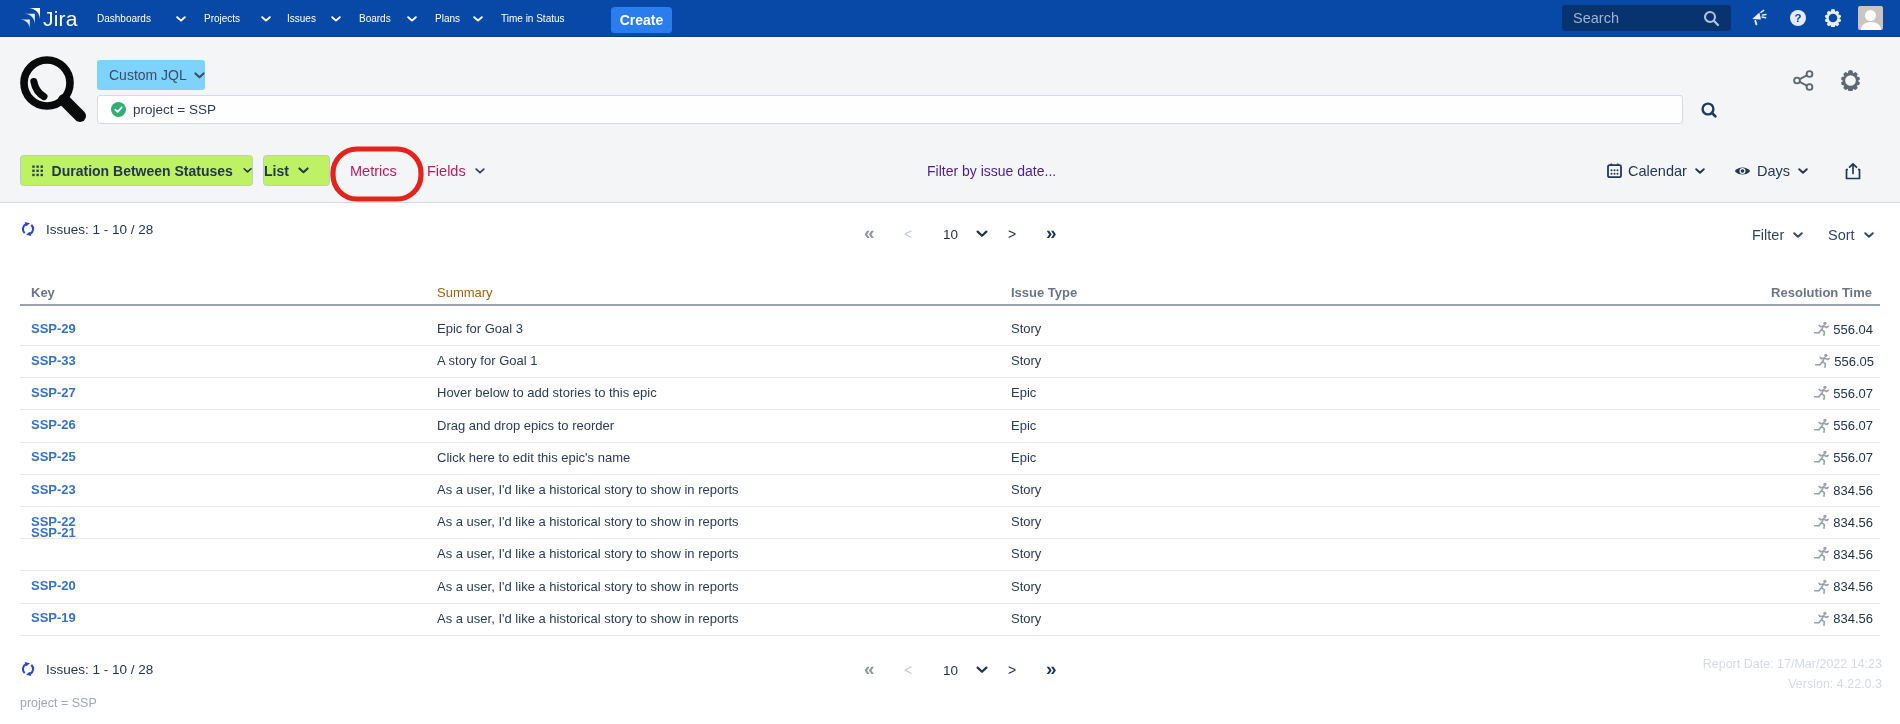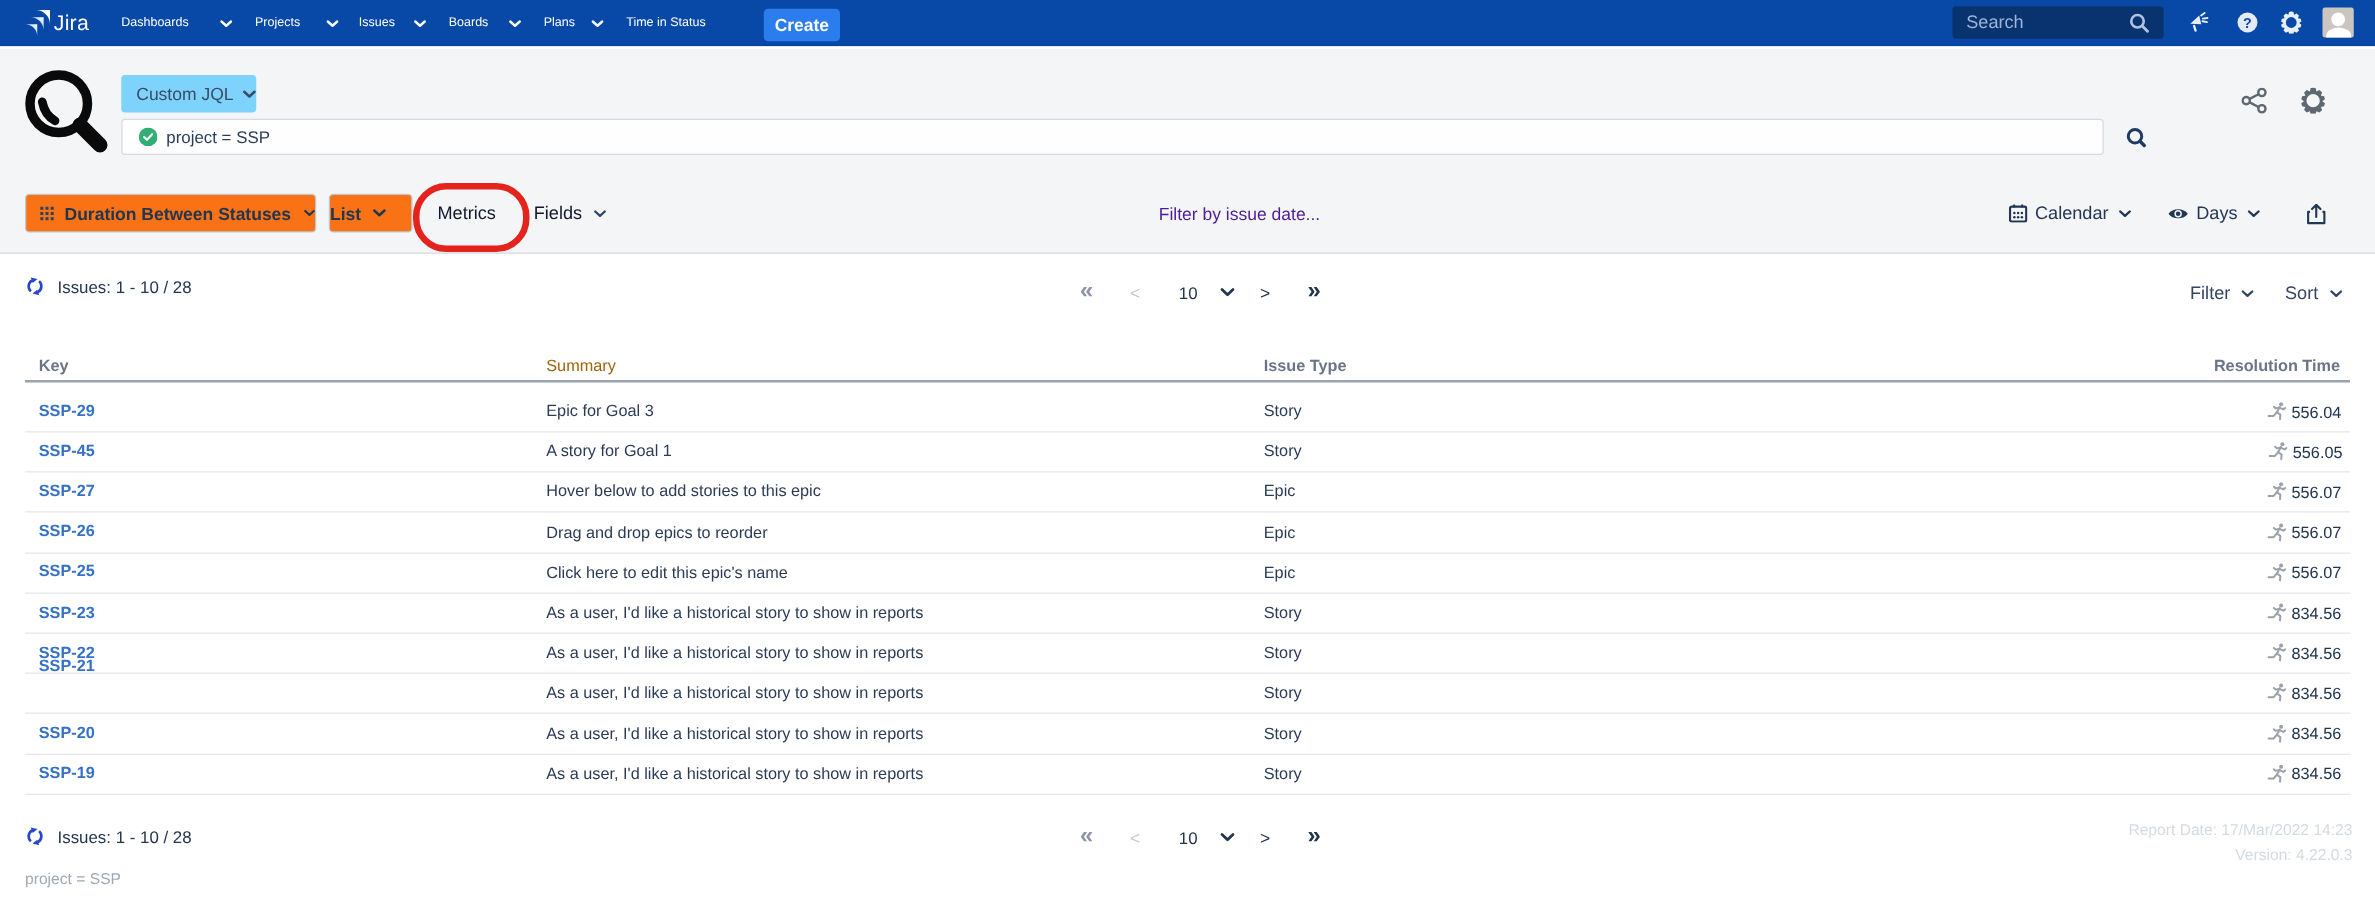--- a/index.html
+++ b/index.html
@@ -5,43 +5,43 @@
 *{margin:0;padding:0;box-sizing:border-box}
 html,body{width:1900px;height:724px;overflow:hidden}
 body{font-family:"Liberation Sans",sans-serif;background:#fff;position:relative}
 .abs{position:absolute}
 .flex{display:flex;align-items:center}
 
 #nav{position:absolute;left:0;top:0;width:1900px;height:37px;background:#0849A8;border-bottom:1px solid #07409A;box-sizing:border-box}
 #nav .item{position:absolute;top:0;height:37px;display:flex;align-items:center;color:#fff;font-size:10px}
 #whiteline{position:absolute;left:0;top:37px;width:1900px;height:2px;background:#fff}
 #band{position:absolute;left:0;top:39px;width:1900px;height:164px;background:#F4F5F7;border-bottom:1px solid #D8DCE2}
-.btn{position:absolute;background:#f97316;border:1px solid #C1C7D0;border-radius:3.5px;display:flex;align-items:center;color:#24364F;font-weight:bold;font-size:14px;white-space:nowrap}
-.toolbar-txt{position:absolute;display:flex;align-items:center;color:#0f172a;font-size:14.5px}
+.btn{position:absolute;background:#bef264;border:1px solid #C1C7D0;border-radius:3.5px;display:flex;align-items:center;color:#24364F;font-weight:bold;font-size:14px;white-space:nowrap}
+.toolbar-txt{position:absolute;display:flex;align-items:center;color:#be185d;font-size:14.5px}
 .cell{position:absolute;font-size:13px;color:#2B3B56;white-space:nowrap}
 .sep{position:absolute;left:20px;width:1860px;height:1px;background:#E4E7EB}
 .key{position:absolute;left:31px;font-size:13px;font-weight:bold;color:#3471C8}
 .res{position:absolute;display:flex;align-items:center;gap:4px;font-size:13px;color:#22344E}
 .pag{position:absolute;color:#22344E;white-space:nowrap}
 </style>
 </head>
 <body>
 <div id="nav">
   <svg class="abs" style="left:20px;top:8px" width="20" height="21" viewBox="0 0 20 21">
     <defs>
       <linearGradient id="jg" x1="1" y1="0" x2="0" y2="1">
         <stop offset="0" stop-color="#fff"></stop>
           <stop offset="1" stop-color="#6f9ede"></stop>
       </linearGradient>
     </defs>
     <path d="M8.6 0 H20 V11.4 C20 5.1 14.9 0 8.6 0 Z" fill="#fff"></path>
     <path d="M4.3 5.7 H14.9 V16.3 C14.9 10.4 10.2 5.7 4.3 5.7 Z" fill="url(#jg)"></path>
     <path d="M0 11.4 H9.8 V21 C9.8 15.7 5.4 11.4 0 11.4 Z" fill="url(#jg)"></path>
   </svg>
-  <div class="item" style="left:43px;font-size:17px;letter-spacing:.2px">Jira</div>
+  <div class="item" style="left:43px;font-size:21px;letter-spacing:.2px">Jira</div>
   <div class="item" style="left:97px">Dashboards</div>
   <svg class="abs" style="left:176px;top:16px" width="10" height="6" viewBox="0 0 10 6">
       <path d="M1.2 1.2 L5 4.6 L8.8 1.2" stroke="#fff" stroke-width="1.9" fill="none" stroke-linecap="round" stroke-linejoin="round"></path>
     </svg>
   <div class="item" style="left:204px">Projects</div>
   <svg class="abs" style="left:261px;top:16px" width="10" height="6" viewBox="0 0 10 6">
       <path d="M1.2 1.2 L5 4.6 L8.8 1.2" stroke="#fff" stroke-width="1.9" fill="none" stroke-linecap="round" stroke-linejoin="round"></path>
     </svg>
   <div class="item" style="left:287px">Issues</div>
   <svg class="abs" style="left:331px;top:16px" width="10" height="6" viewBox="0 0 10 6">
@@ -222,21 +222,21 @@
         <path d="M9.5 5.1 L12.7 6.5 L14.2 5.4"></path>
         <path d="M9.6 4.9 L6.5 5.7 L5.1 4.4"></path>
         <path d="M7.5 8.8 L10.3 10.7 L10 14.3"></path>
         <path d="M7.5 8.8 L4.7 11.9"></path>
         <path d="M0.7 11.7 L3.9 11.7"></path>
       </g>
     </svg>
     <span>556.04</span>
   </div>
 <div class="sep" style="top:345.0px"></div>
-<div class="key" style="top:352.7px">SSP-45</div>
+<div class="key" style="top:352.7px">SSP-33</div>
 <div class="cell" style="left:437px;top:353.2px">A story for Goal 1</div>
 <div class="cell" style="left:1011px;top:353.2px">Story</div>
 <div class="res" style="right:26px;top:352.2px;height:18px">
     <svg width="15" height="16" viewBox="0 0 15 16">
       <g stroke="#9AA1AA" stroke-width="1.6" fill="none" stroke-linecap="round" stroke-linejoin="round">
         <circle cx="10.9" cy="2.3" r="1.6" fill="#9AA1AA" stroke="none"></circle>
         <path d="M9.7 4.6 L7.5 8.8"></path>
         <path d="M9.5 5.1 L12.7 6.5 L14.2 5.4"></path>
         <path d="M9.6 4.9 L6.5 5.7 L5.1 4.4"></path>
         <path d="M7.5 8.8 L10.3 10.7 L10 14.3"></path>

